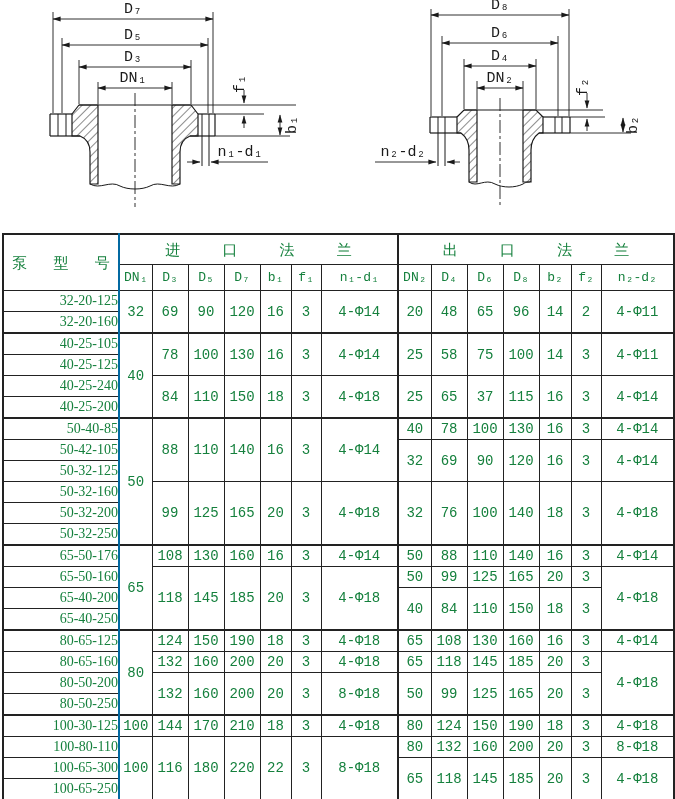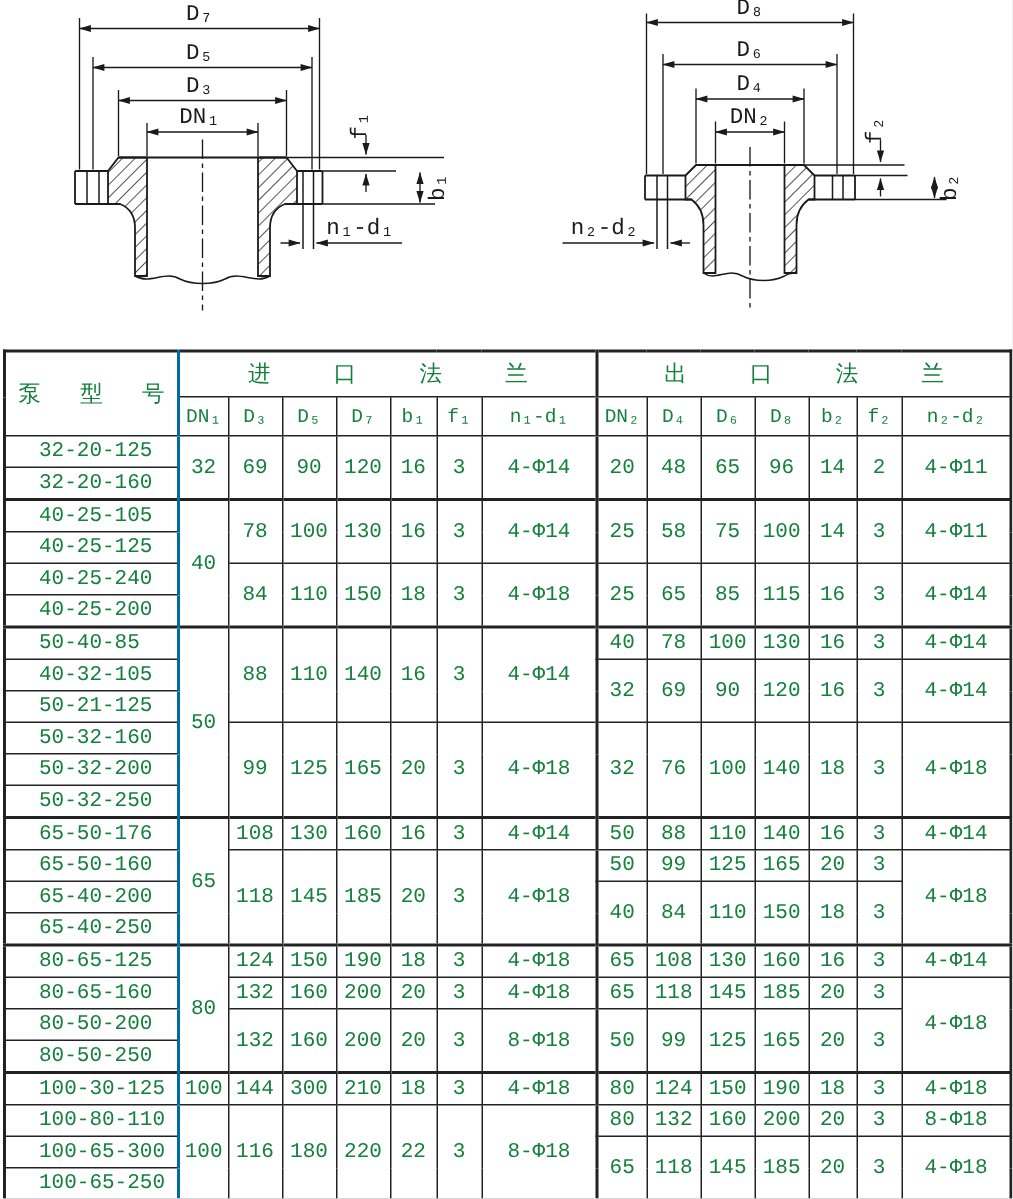--- a/index.html
+++ b/index.html
@@ -13,21 +13,21 @@
   table{border-collapse:collapse;table-layout:fixed;width:671px;}
   th,td{border:1px solid #222;padding:0;text-align:center;vertical-align:middle;
         font-weight:normal;font-size:14px;line-height:1;white-space:nowrap;overflow:hidden;}
   table{border:2px solid #222;}
   thead tr.grphead th{height:29px;font-size:15px;
         font-family:"Liberation Sans","DejaVu Sans",sans-serif;}
   th.cn{word-spacing:38px;margin-left:11px;}
   th.model-h{word-spacing:22px;}
   thead tr.subhead th{height:25px;font-size:13px;}
   tbody td{height:20px;}
-  td.c0{text-align:left;padding-left:22px;}
+  td.c0{text-align:right;padding-left:22px;font-family:Liberation Serif, serif;}
   .c0{border-right:2px solid #0369a1;}
   .c7{border-right:2px solid #222;}
   .c8{border-left:2px solid #222;}
   tbody td.grp{border-top:2px solid #222;}
 </style>
 </head>
 <body>
 
 <div class="page">
 
@@ -260,21 +260,21 @@
           <tr>
             <td class="c0">40-25-240</td>
             <td rowspan="2" class="c2">84</td>
             <td rowspan="2" class="c3">110</td>
             <td rowspan="2" class="c4">150</td>
             <td rowspan="2" class="c5">18</td>
             <td rowspan="2" class="c6">3</td>
             <td rowspan="2" class="c7">4-Φ18</td>
             <td rowspan="2" class="c8">25</td>
             <td rowspan="2" class="c9">65</td>
-            <td rowspan="2" class="c10">85</td>
+            <td rowspan="2" class="c10">37</td>
             <td rowspan="2" class="c11">115</td>
             <td rowspan="2" class="c12">16</td>
             <td rowspan="2" class="c13">3</td>
             <td rowspan="2" class="c14">4-Φ14</td>
           </tr>
           <tr>
             <td class="c0">40-25-200</td>
           </tr>
           <tr>
             <td class="c0 grp">50-40-85</td>
@@ -287,31 +287,31 @@
             <td rowspan="3" class="c7 grp">4-Φ14</td>
             <td class="c8 grp">40</td>
             <td class="c9 grp">78</td>
             <td class="c10 grp">100</td>
             <td class="c11 grp">130</td>
             <td class="c12 grp">16</td>
             <td class="c13 grp">3</td>
             <td class="c14 grp">4-Φ14</td>
           </tr>
           <tr>
-            <td class="c0">40-32-105</td>
+            <td class="c0">50-42-105</td>
             <td rowspan="2" class="c8">32</td>
             <td rowspan="2" class="c9">69</td>
             <td rowspan="2" class="c10">90</td>
             <td rowspan="2" class="c11">120</td>
             <td rowspan="2" class="c12">16</td>
             <td rowspan="2" class="c13">3</td>
             <td rowspan="2" class="c14">4-Φ14</td>
           </tr>
           <tr>
-            <td class="c0">50-21-125</td>
+            <td class="c0">50-32-125</td>
           </tr>
           <tr>
             <td class="c0">50-32-160</td>
             <td rowspan="3" class="c2">99</td>
             <td rowspan="3" class="c3">125</td>
             <td rowspan="3" class="c4">165</td>
             <td rowspan="3" class="c5">20</td>
             <td rowspan="3" class="c6">3</td>
             <td rowspan="3" class="c7">4-Φ18</td>
             <td rowspan="3" class="c8">32</td>
@@ -421,21 +421,21 @@
             <td rowspan="2" class="c12">20</td>
             <td rowspan="2" class="c13">3</td>
           </tr>
           <tr>
             <td class="c0">80-50-250</td>
           </tr>
           <tr>
             <td class="c0 grp">100-30-125</td>
             <td class="c1 grp">100</td>
             <td class="c2 grp">144</td>
-            <td class="c3 grp">300</td>
+            <td class="c3 grp">170</td>
             <td class="c4 grp">210</td>
             <td class="c5 grp">18</td>
             <td class="c6 grp">3</td>
             <td class="c7 grp">4-Φ18</td>
             <td class="c8 grp">80</td>
             <td class="c9 grp">124</td>
             <td class="c10 grp">150</td>
             <td class="c11 grp">190</td>
             <td class="c12 grp">18</td>
             <td class="c13 grp">3</td>

